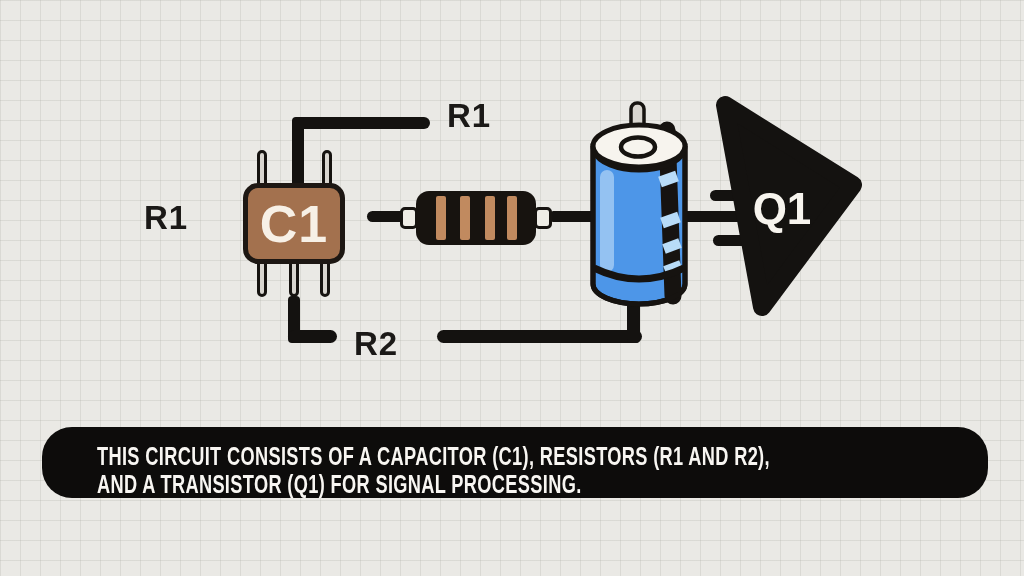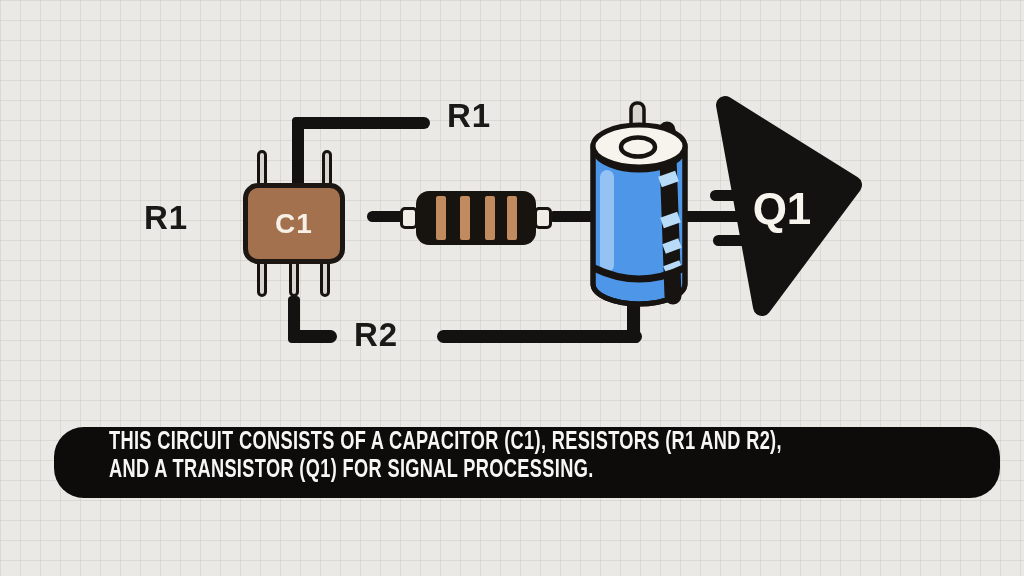--- a/index.html
+++ b/index.html
@@ -14,47 +14,47 @@
   }
   .wire{position:absolute;background:#141210;border-radius:7px;z-index:1;}
   .pin{position:absolute;width:10px;height:38px;background:#D8D5CF;border:3px solid #161310;border-radius:6px;box-sizing:border-box;z-index:2;}
   .label{position:absolute;font-weight:700;font-size:33px;color:#1B1917;line-height:1;z-index:2;letter-spacing:1px;}
   
   .chip-body{
     position:absolute;left:243px;top:183px;width:102px;height:81px;
     background:#A3714E;border:5px solid #1D1713;border-radius:15px;box-sizing:border-box;
     display:flex;align-items:center;justify-content:center;z-index:3;
   }
-  .chip-label{font-weight:700;font-size:28px;color:#F7F0E6;letter-spacing:1px;}
+  .chip-label{font-weight:700;font-size:52px;color:#F7F0E6;letter-spacing:1px;}
   
   .res-cap{position:absolute;width:18px;height:22px;background:#EFEDE6;border:3px solid #161310;border-radius:5px;box-sizing:border-box;z-index:2;}
   .res-body{position:absolute;left:416px;top:191px;width:120px;height:54px;background:#17130F;border-radius:13px;z-index:3;}
   .res-band{position:absolute;top:5px;width:10px;height:44px;background:#C18A5F;border-radius:2px;}
   .svg-abs{position:absolute;z-index:3;}
   
   .caption-box{
     position:absolute;left:42px;top:427px;width:946px;height:71px;
     background:#0D0C0B;border-radius:30px;z-index:5;
-    display:flex;flex-direction:column;justify-content:flex-start;
-    padding-left:55px;box-sizing:border-box;margin-left:12px;
+    display:flex;flex-direction:column;justify-content:flex-end;
+    padding-left:55px;box-sizing:border-box;
   }
   .caption-line{
     color:#F8F6F2;font-weight:700;font-size:26px;line-height:27.5px;
     white-space:nowrap;transform:scaleX(0.70);transform-origin:0 50%;
     letter-spacing:0.5px;
   }
 </style>
 </head>
 <body>
 
 <div class="stage">
 
   <div class="label" style="left:144px;top:201px;">R1</div>
   <div class="label" style="left:447px;top:99px;">R1</div>
-  <div class="label" style="left:354px;top:318px;">R2</div>
+  <div class="label" style="left:354px;top:327px;">R2</div>
 
   <div class="wire" style="left:292px;top:117px;width:138px;height:12px;"></div>
   <div class="wire" style="left:292px;top:117px;width:12px;height:72px;border-radius:4px;"></div>
 
   <div class="pin" style="left:257px;top:150px;"></div>
   <div class="pin" style="left:322px;top:150px;"></div>
   <div class="pin" style="left:257px;top:259px;"></div>
   <div class="pin" style="left:289px;top:259px;"></div>
   <div class="pin" style="left:320px;top:259px;"></div>
   <div class="chip-body">

